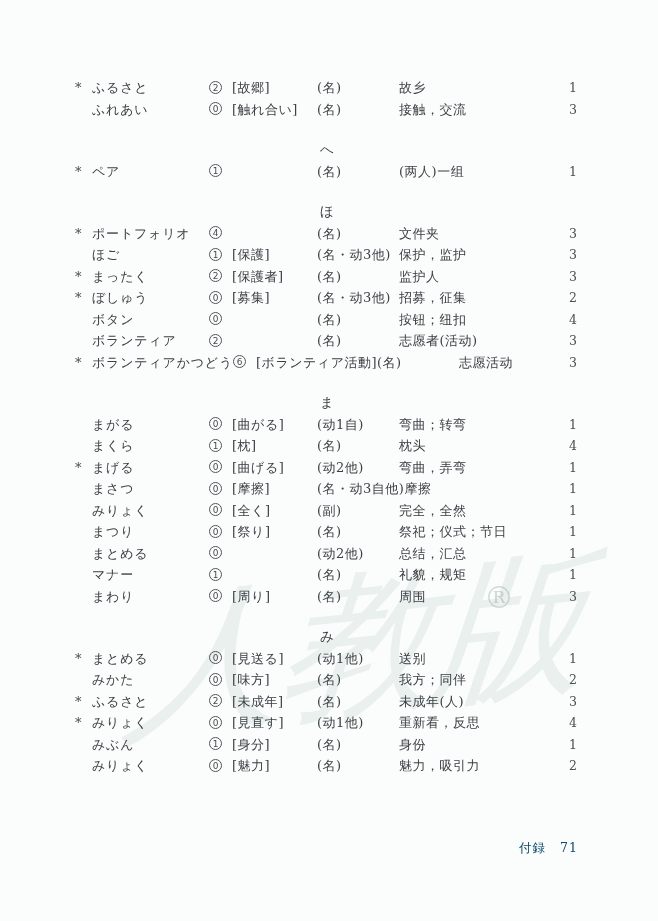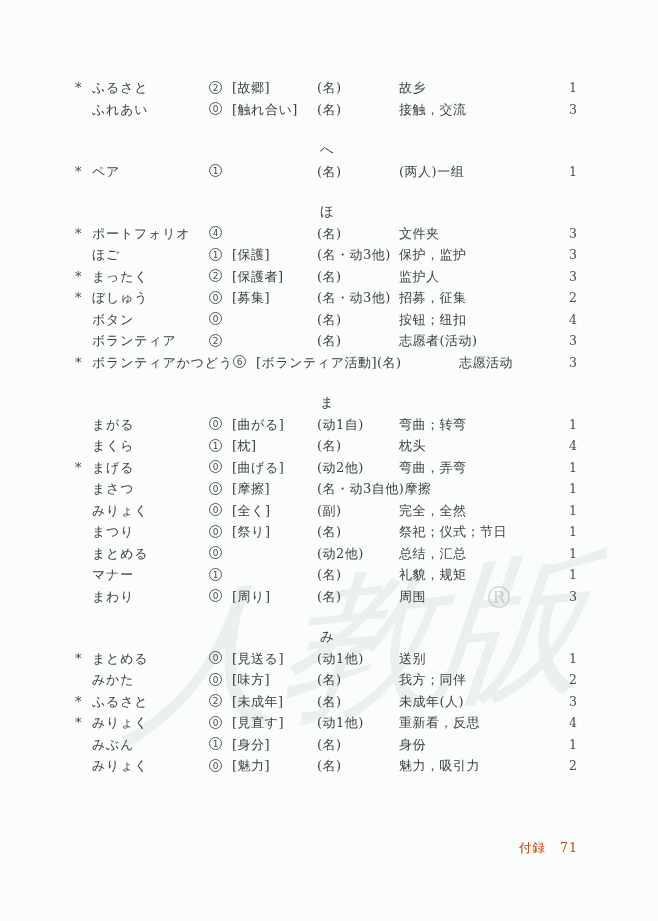--- a/index.html
+++ b/index.html
@@ -78,21 +78,21 @@
     left:356px;top:40px;
     font-size:30px;
     font-style:normal;
     color:rgba(130,152,148,0.34);
   }
   .footer{
     position:absolute;
     top:840px;right:80px;
     z-index:2;
     font-size:12.5px;
-    color:#c2410c;
+    color:#0c4a6e;
     letter-spacing:1px;
   }
   .footer .pagelabel{margin-right:14px;font-weight:500;}
   .footer .pagenum{font-family:"DejaVu Serif","Liberation Serif",serif;}
 </style>
 </head>
 <body>
 
 <div class="page">
 

